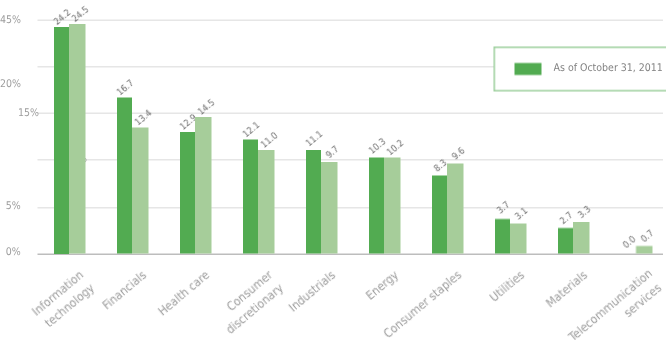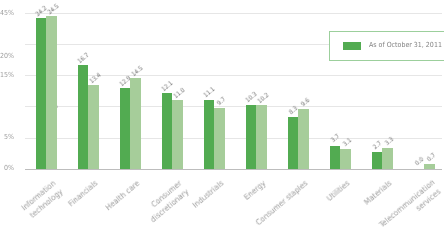--- a/index.html
+++ b/index.html
@@ -23,21 +23,21 @@
 <body>
 
 <div id="chart">
     <div class="axisline" style="left: 25px; top: 169px; width: 417px;"></div>
     <div class="ytick" style="left: 0px; width: 13.9px; top: 165.1px;">0%</div>
     <div class="gridline" style="left: 25px; top: 138px; width: 417px;"></div>
     <div class="ytick" style="left: 0px; width: 13.9px; top: 134px;">5%</div>
     <div class="gridline" style="left: 25px; top: 106px; width: 417px;"></div>
     <div class="ytick" style="left: 0px; width: 13.9px; top: 102.9px; padding-left: 44px;">10%</div>
     <div class="gridline" style="left: 25px; top: 75px; width: 417px;"></div>
-    <div class="ytick" style="left: 0px; width: 13.9px; top: 71.8px;">15%</div>
+    <div class="ytick" style="left: 12px; width: 13.9px; top: 71.8px;">15%</div>
     <div class="gridline" style="left: 25px; top: 44px; width: 417px;"></div>
     <div class="ytick" style="left: 0px; width: 13.9px; top: 40.7px; margin-top: 12px;">20%</div>
     <div class="gridline" style="left: 25px; top: 13px; width: 417px;"></div>
     <div class="ytick" style="left: 0px; width: 13.9px; top: 9.6px;">45%</div>
     <div class="bar" style="left: 35.5px; width: 10.55px; height: 150.524px; top: 18.076px; background: rgb(82, 171, 81);"></div>
     <div class="dlabel" style="left: 41.825px; top: 11.926px;">24.2</div>
     <div class="bar" style="left: 46.05px; width: 10.55px; height: 152.39px; top: 16.21px; background: rgb(166, 205, 154);"></div>
     <div class="dlabel" style="left: 54.275px; top: 10.06px;">24.5</div>
     <div class="xlabel" style="right: 393.4px; top: 178.1px;">Information technology</div>
     <div class="bar" style="left: 77.5px; width: 10.55px; height: 103.874px; top: 64.726px; background: rgb(82, 171, 81);"></div>

